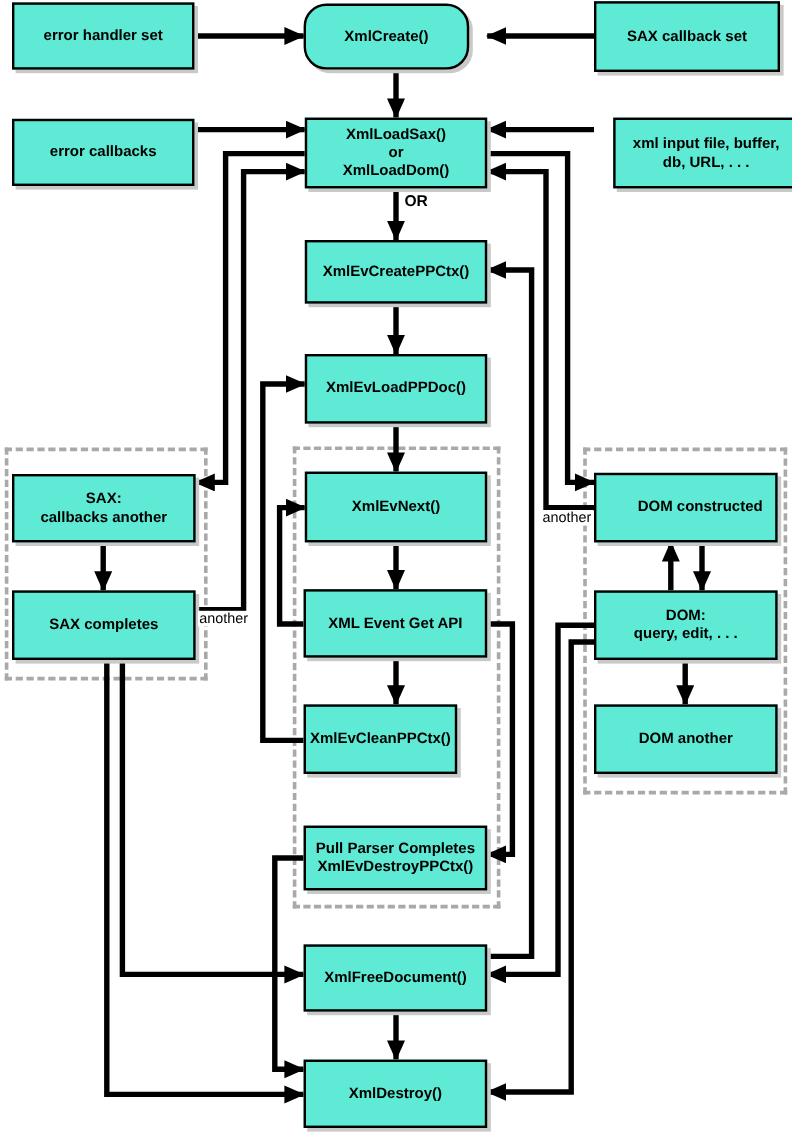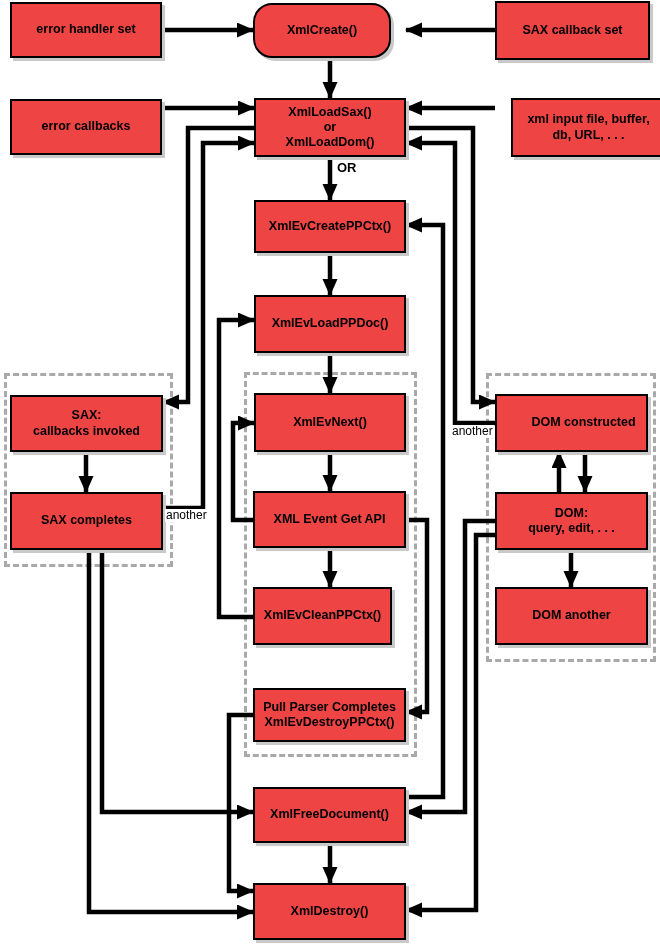--- a/index.html
+++ b/index.html
@@ -6,21 +6,21 @@
   #canvas{
     position:relative;width:660px;height:944px;background:#ffffff;
     font-family:"Liberation Sans","DejaVu Sans",sans-serif;overflow:hidden;
   }
   .group{
     position:absolute;border:3px dashed #a9a9a9;box-sizing:border-box;
     background:transparent;z-index:0;
   }
   #wires{position:absolute;left:0;top:0;z-index:1;}
   .box{
-    position:absolute;box-sizing:border-box;background:#ef4444;
+    position:absolute;box-sizing:border-box;background:#5eead4;
     border:2px solid #000000;box-shadow:3px 3px 0 #c9c9c9;
     display:flex;align-items:center;justify-content:center;text-align:center;
     z-index:2;
   }
   .box .lbl{
     font-size:12.5px;font-weight:bold;color:#000000;line-height:1.22;
     white-space:pre-line;padding:1px 2px;
   }
   .floatlbl{
     position:absolute;z-index:3;background:#ffffff;color:#000000;
@@ -103,41 +103,41 @@
 
   <div class="box" style="left:254px;top:200px;width:152px;height:53px;">
     <span class="lbl">XmlEvCreatePPCtx()</span>
   </div>
   <div class="box" style="left:254px;top:295px;width:152px;height:58px;">
     <span class="lbl">XmlEvLoadPPDoc()</span>
   </div>
 
   <div class="box" style="left:10px;top:395px;width:153px;height:57px;">
     <span class="lbl">SAX:
-callbacks invoked</span>
+callbacks another</span>
   </div>
   <div class="box" style="left:254px;top:393px;width:152px;height:59px;">
     <span class="lbl">XmlEvNext()</span>
   </div>
   <div class="box" style="left:495px;top:394px;width:153px;height:58px;padding-left:24px;">
     <span class="lbl">DOM constructed</span>
   </div>
 
   <div class="box" style="left:10px;top:492px;width:153px;height:58px;">
     <span class="lbl">SAX completes</span>
   </div>
   <div class="box" style="left:253px;top:491px;width:153px;height:57px;text-align:right;">
     <span class="lbl">XML Event Get API</span>
   </div>
   <div class="box" style="left:495px;top:492px;width:153px;height:58px;">
     <span class="lbl">DOM:
 query, edit, . . .</span>
   </div>
 
-  <div class="box" style="left:253px;top:587px;width:139px;height:58px;">
+  <div class="box" style="left:253px;top:587px;width:128px;height:58px;">
     <span class="lbl">XmlEvCleanPPCtx()</span>
   </div>
   <div class="box" style="left:495px;top:587px;width:153px;height:58px;">
     <span class="lbl">DOM another</span>
   </div>
 
   <div class="box" style="left:253px;top:688px;width:153px;height:54px;">
     <span class="lbl">Pull Parser Completes
 XmlEvDestroyPPCtx()</span>
   </div>

